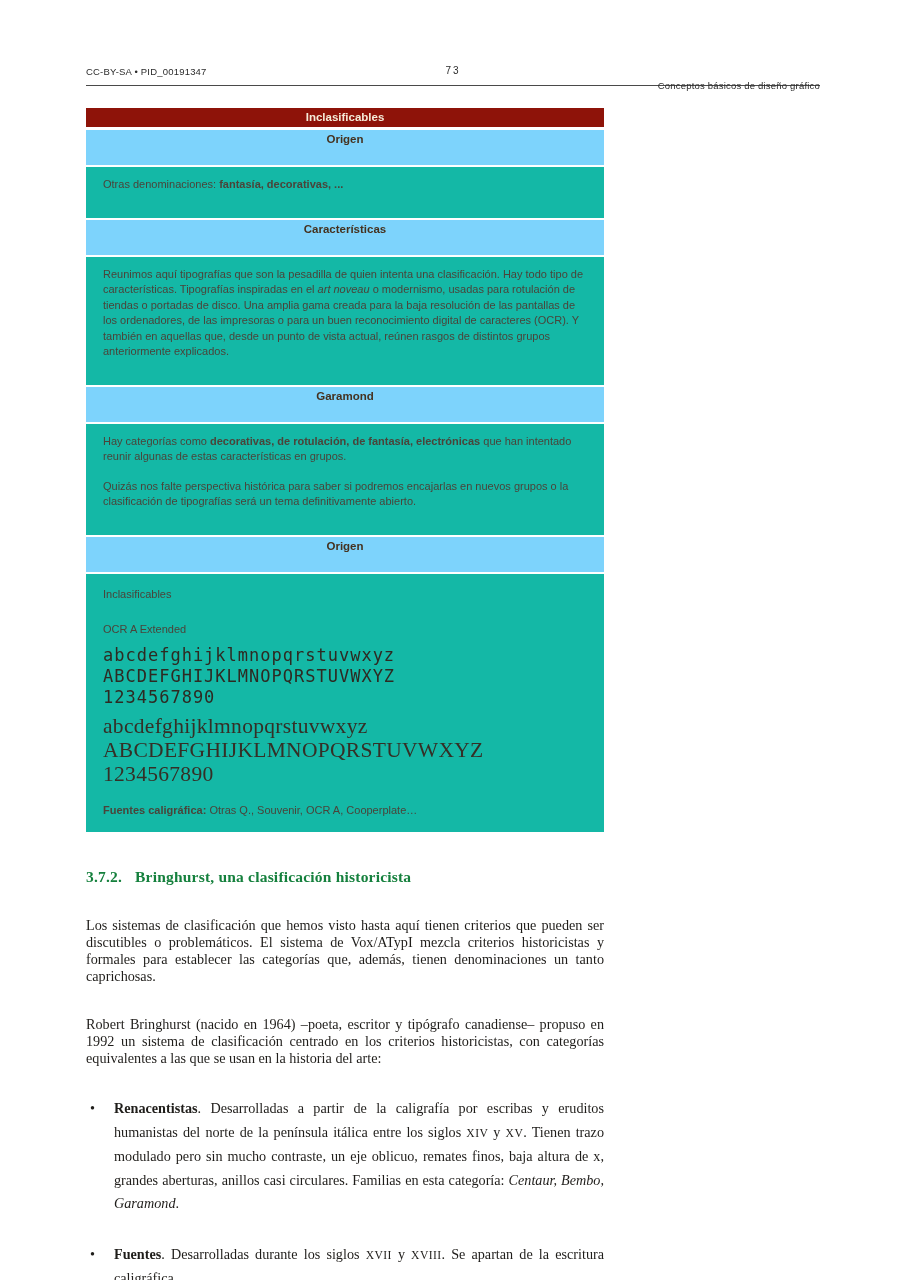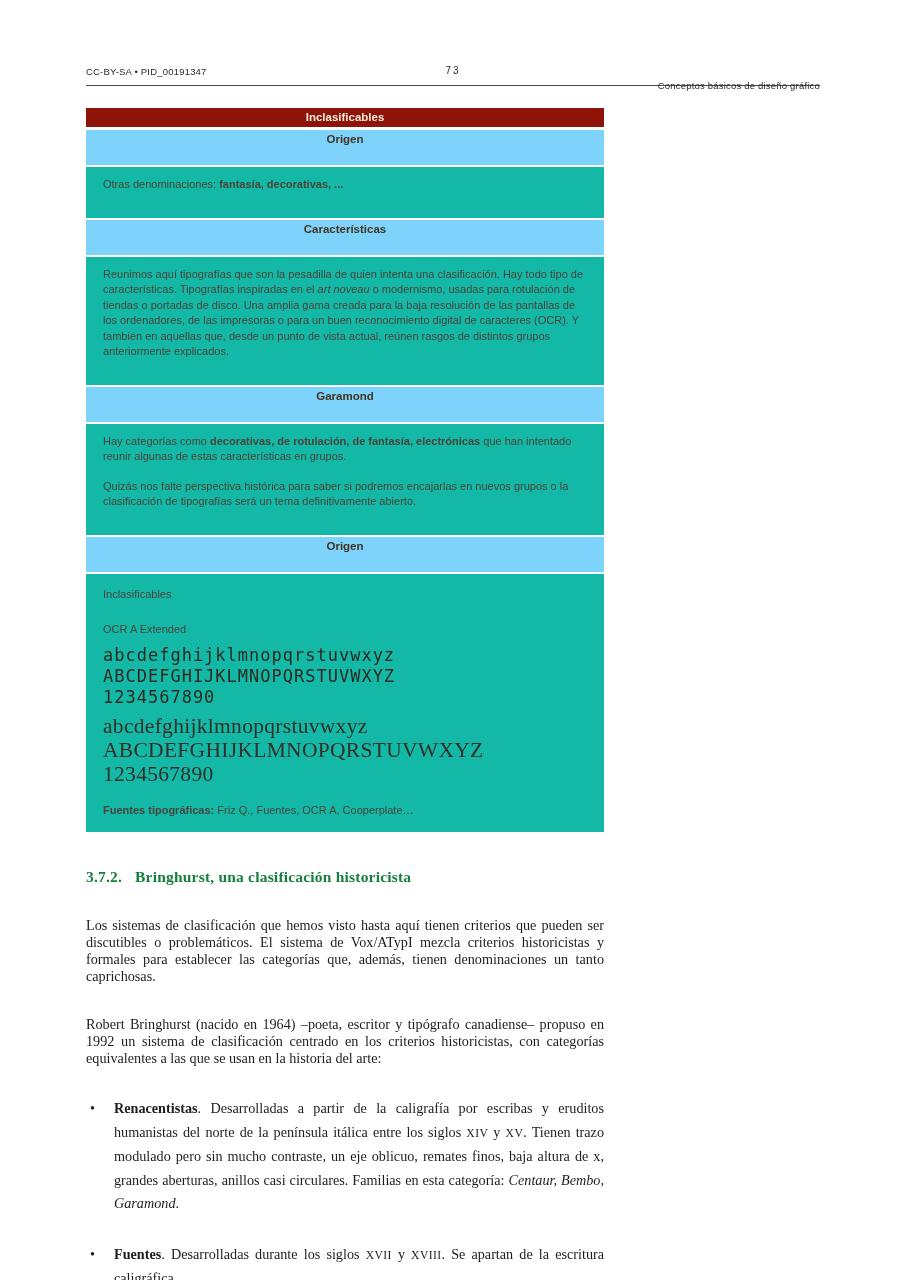--- a/index.html
+++ b/index.html
@@ -133,21 +133,21 @@
         <div>ABCDEFGHIJKLMNOPQRSTUVWXYZ</div>
         <div>1234567890</div>
       </div>
 
       <div class="souvenir-block">
         <div>abcdefghijklmnopqrstuvwxyz</div>
         <div>ABCDEFGHIJKLMNOPQRSTUVWXYZ</div>
         <div>1234567890</div>
       </div>
 
-      <p class="fuentes"><span class="b">Fuentes tipográficas:</span><span> Friz Q., Fuentes, OCR A, Cooperplate…</span></p>
+      <p class="fuentes"><span class="b">Fuentes caligráfica:</span><span> Otras Q., Souvenir, OCR A, Cooperplate…</span></p>
     </div>
   </section>
 
   <h2 class="section-heading">
     <span class="num">3.7.2.</span><span>Bringhurst, una clasificación historicista</span>
   </h2>
 
   <p class="body-p">Los sistemas de clasificación que hemos visto hasta aquí tienen criterios que pueden ser discutibles o problemáticos. El sistema de Vox/ATypI mezcla criterios historicistas y formales para establecer las categorías que, además, tienen denominaciones un tanto caprichosas.</p>
   <p class="body-p">Robert Bringhurst (nacido en 1964) –poeta, escritor y tipógrafo canadiense– propuso en 1992 un sistema de clasificación centrado en los criterios historicistas, con categorías equivalentes a las que se usan en la historia del arte:</p>
 

